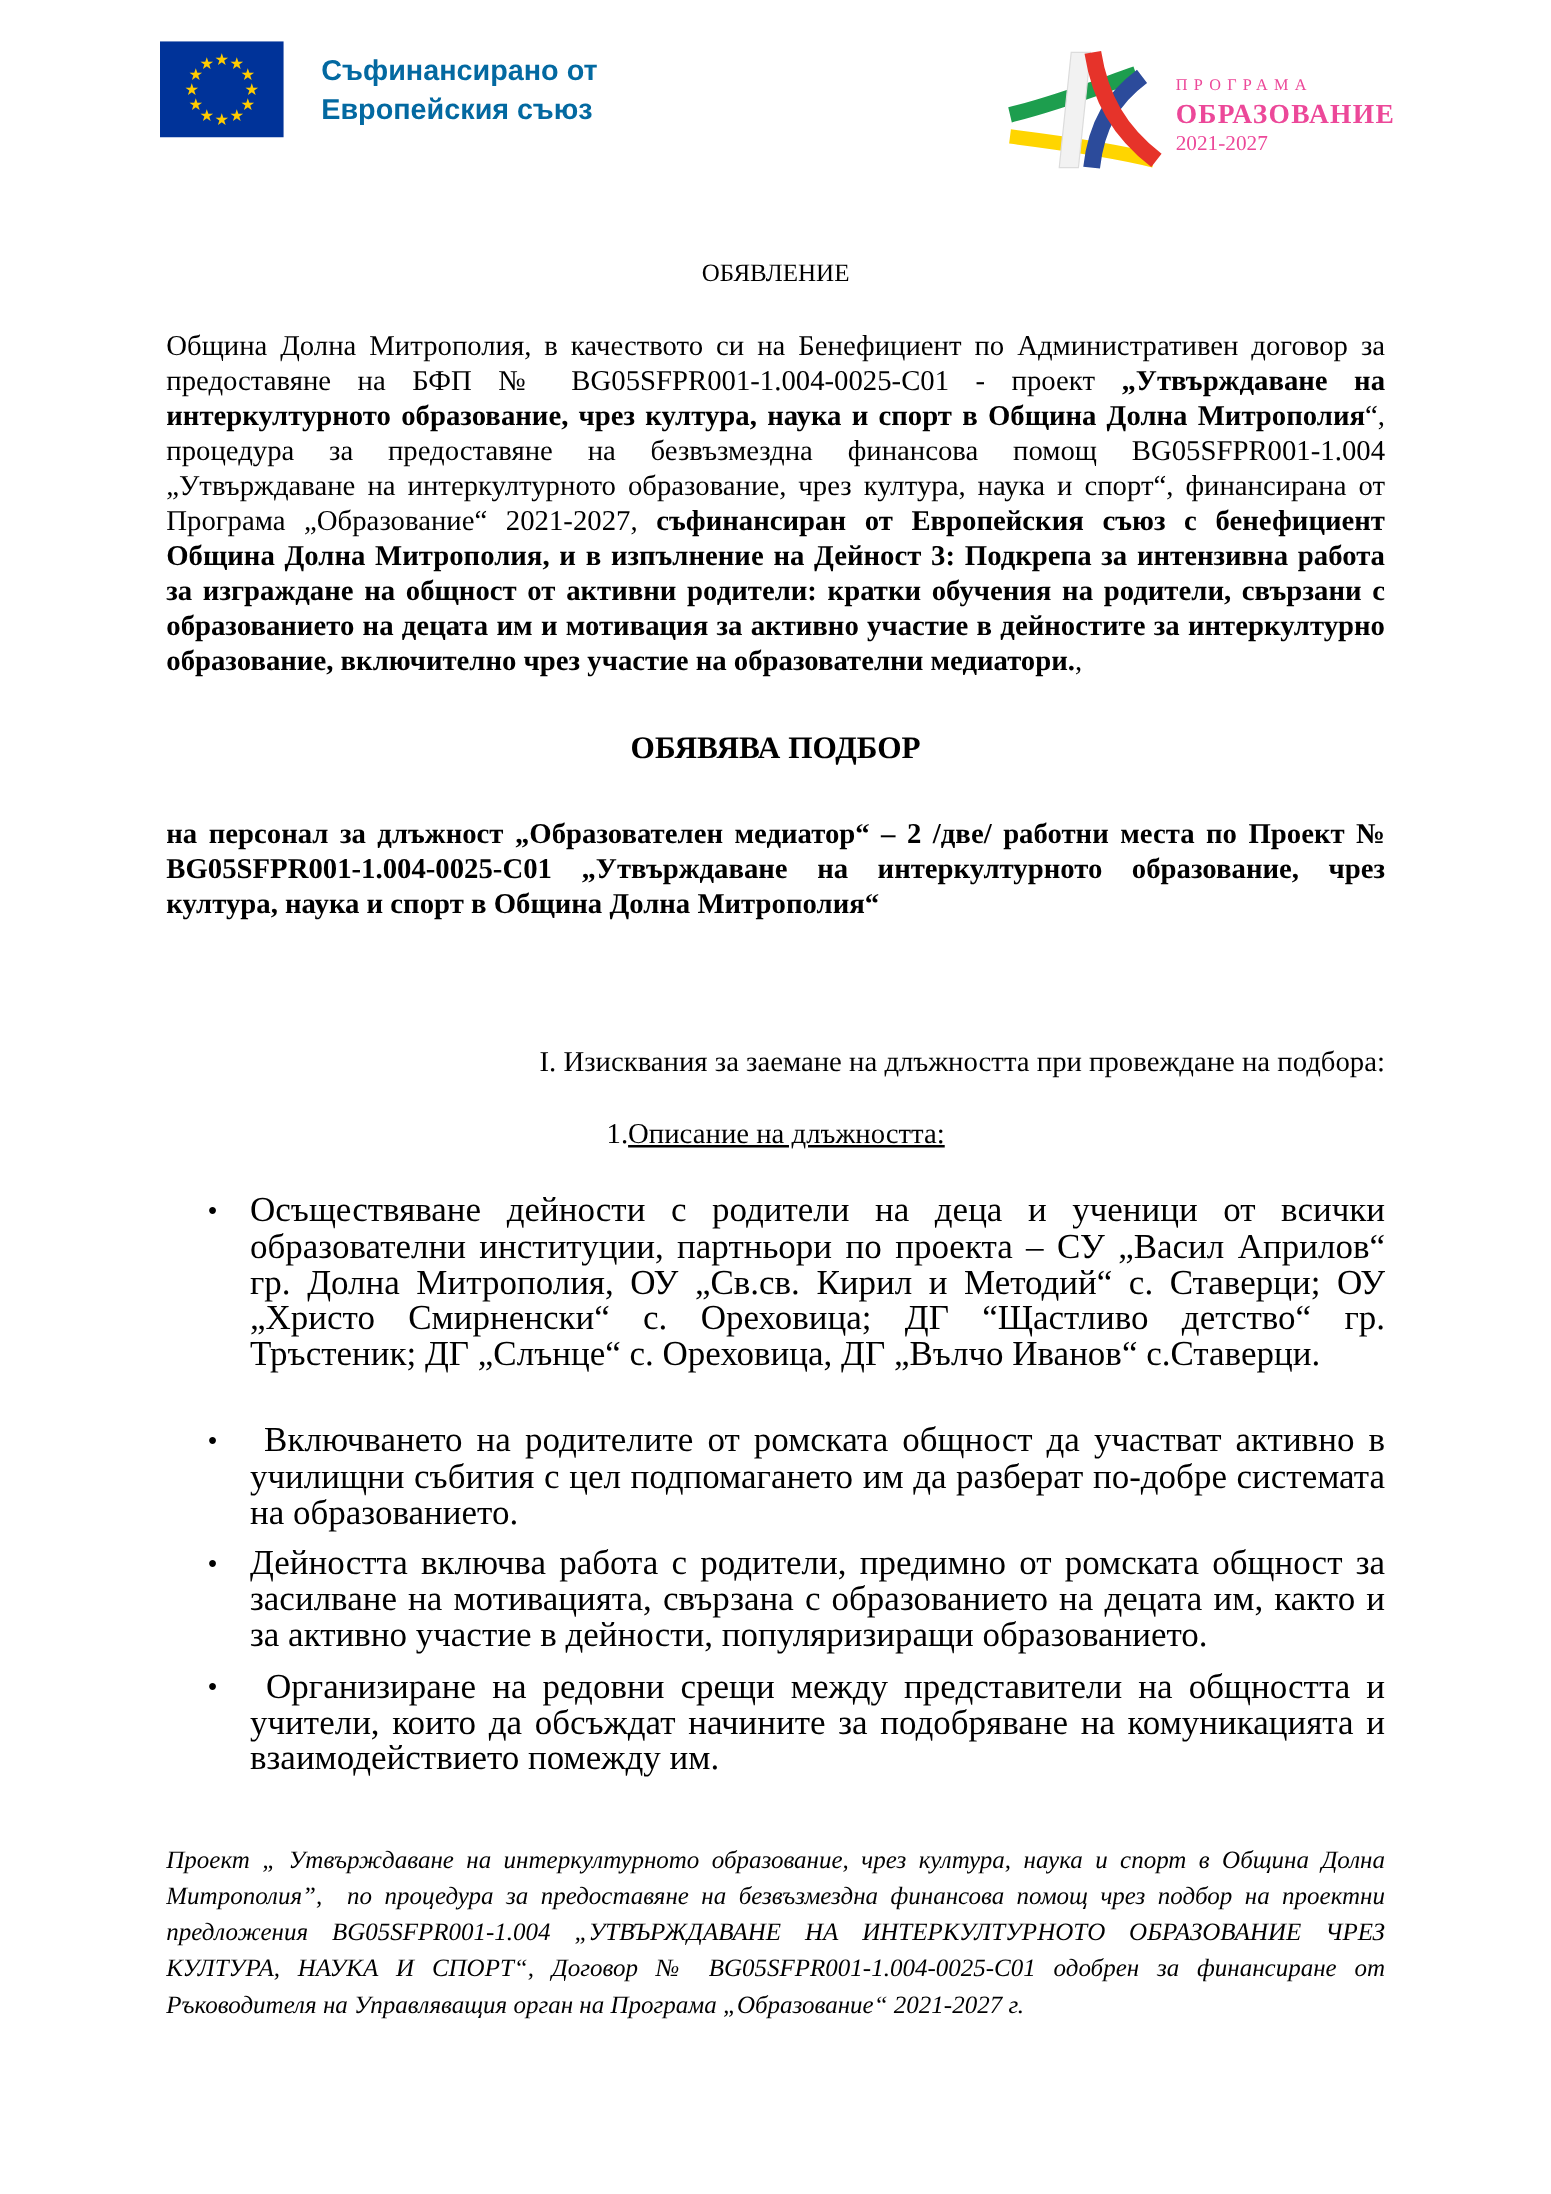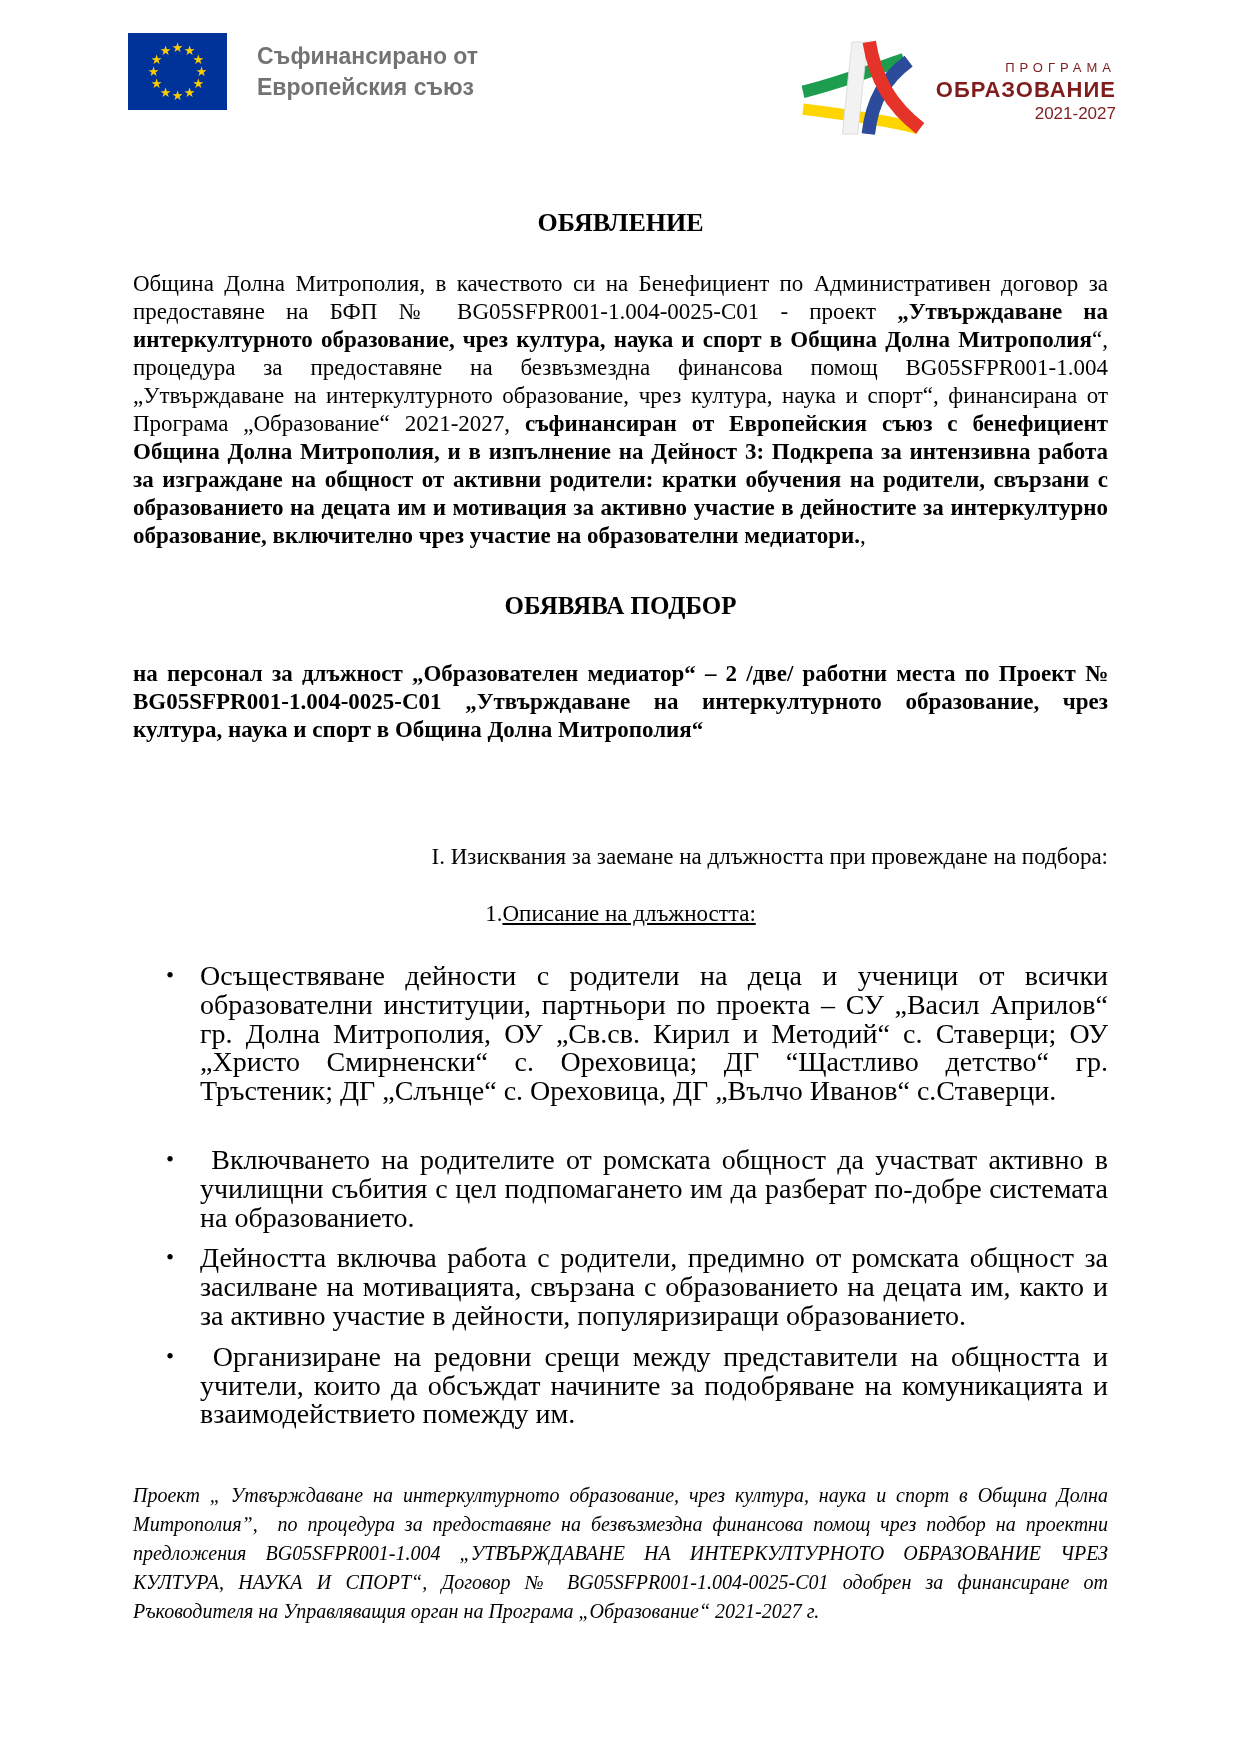--- a/index.html
+++ b/index.html
@@ -9,35 +9,35 @@
     position:relative;overflow:hidden;box-sizing:border-box;
   }
   
   .logo-row{
     display:flex;justify-content:space-between;align-items:flex-start;
     padding:33px 125px 0 128px;
   }
   .eu-logo{display:flex;align-items:center;gap:30px;}
   .eu-text{
     font-family:"Liberation Sans",sans-serif;font-weight:bold;
-    font-size:23px;line-height:1.32;color:#737373;white-space:nowrap;
+    font-size:23px;line-height:1.32;color:#0369a1;white-space:nowrap;
   }
   .prog-logo{display:flex;align-items:flex-start;gap:10px;margin-top:5px;}
   .prog-ribbons{margin-top:2px;}
   .prog-text{
-    font-family:Liberation Sans, sans-serif;color:#7f1d1d;
-    text-align:right;margin-top:22px;
+    font-family:Liberation Serif, serif;color:#ec4899;
+    text-align:left;margin-top:22px;
   }
   .prog-line1{font-size:13px;letter-spacing:5px;white-space:nowrap;}
   .prog-line2{font-size:22px;font-weight:bold;letter-spacing:1px;white-space:nowrap;margin-top:2px;}
   .prog-line3{font-size:17px;margin-top:1px;}
   
   .content{padding:0 133px;}
   .doc-title{
-    text-align:center;font-size:26px;font-weight:bold;margin:72px 0 0 0;
+    text-align:center;font-size:20px;font-weight:normal;margin:72px 0 0 0;
   }
   .para{
     font-size:23px;line-height:28px;text-align:justify;margin:0;
   }
   .intro{margin-top:32px;}
   .selection-heading{
     text-align:center;font-size:25px;font-weight:bold;margin:42px 0 0 0;
   }
   .selection-body{margin-top:40px;font-weight:bold;}
   .section-heading{

